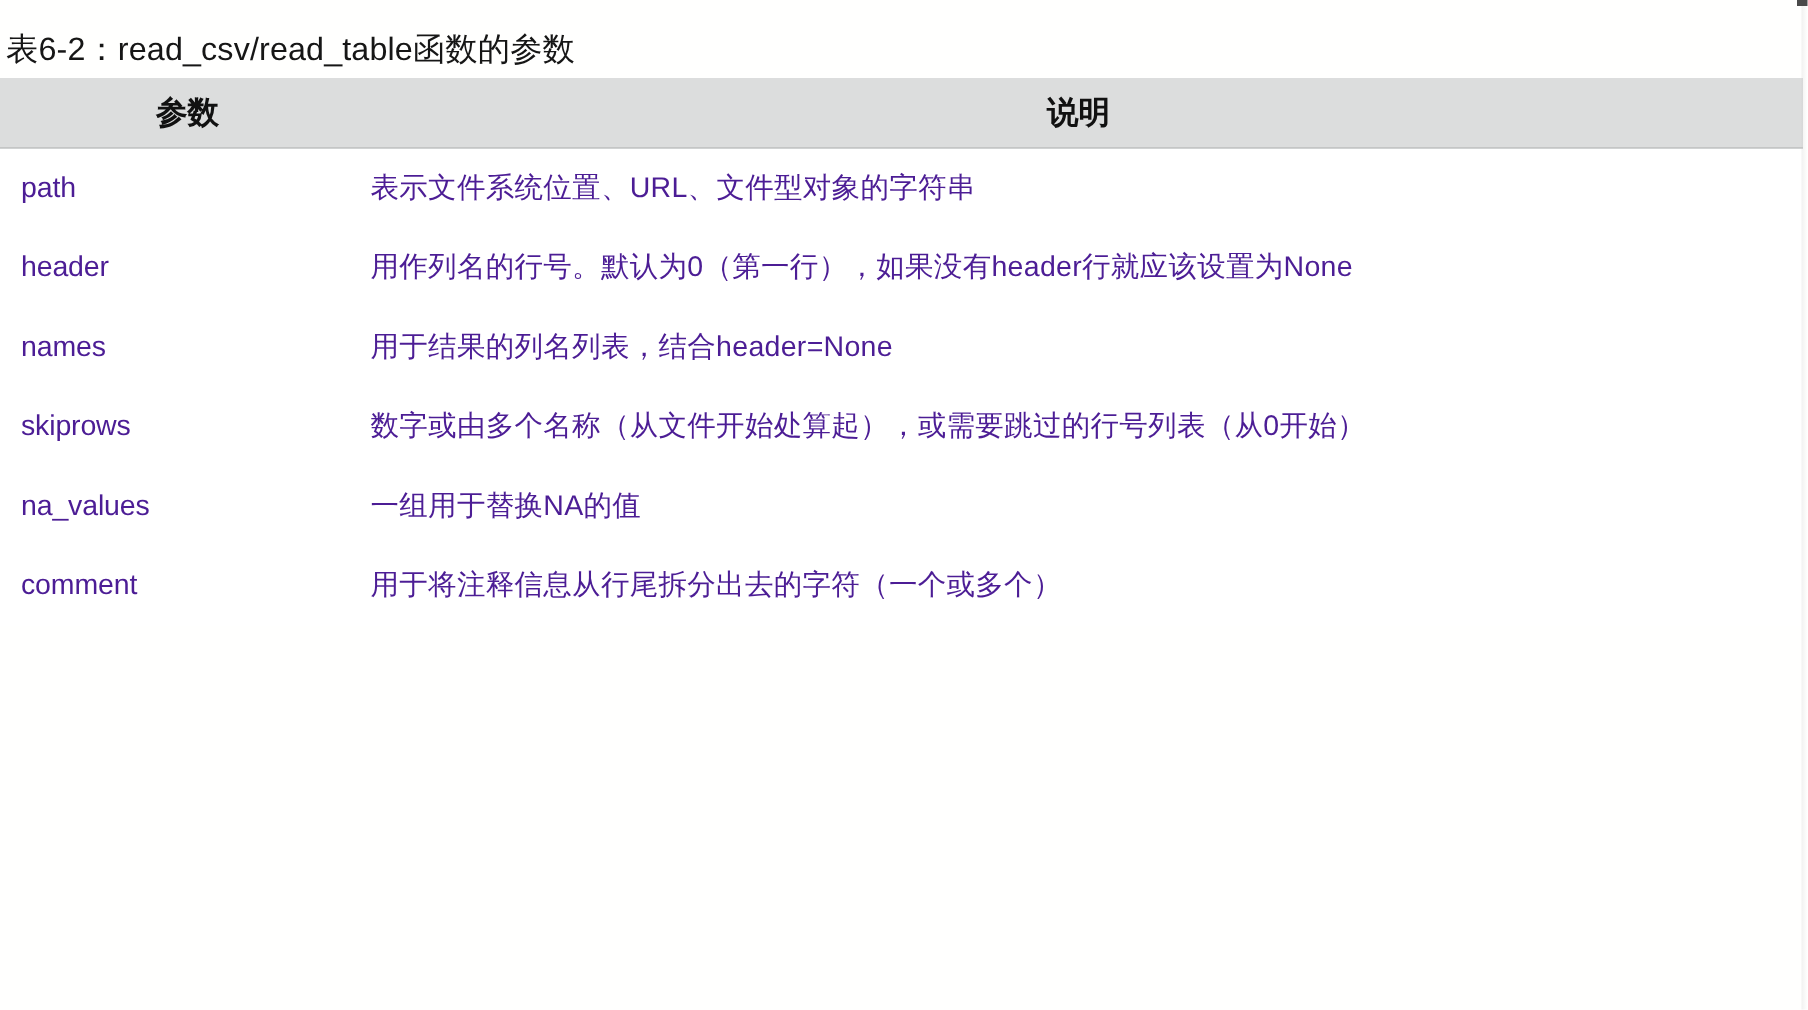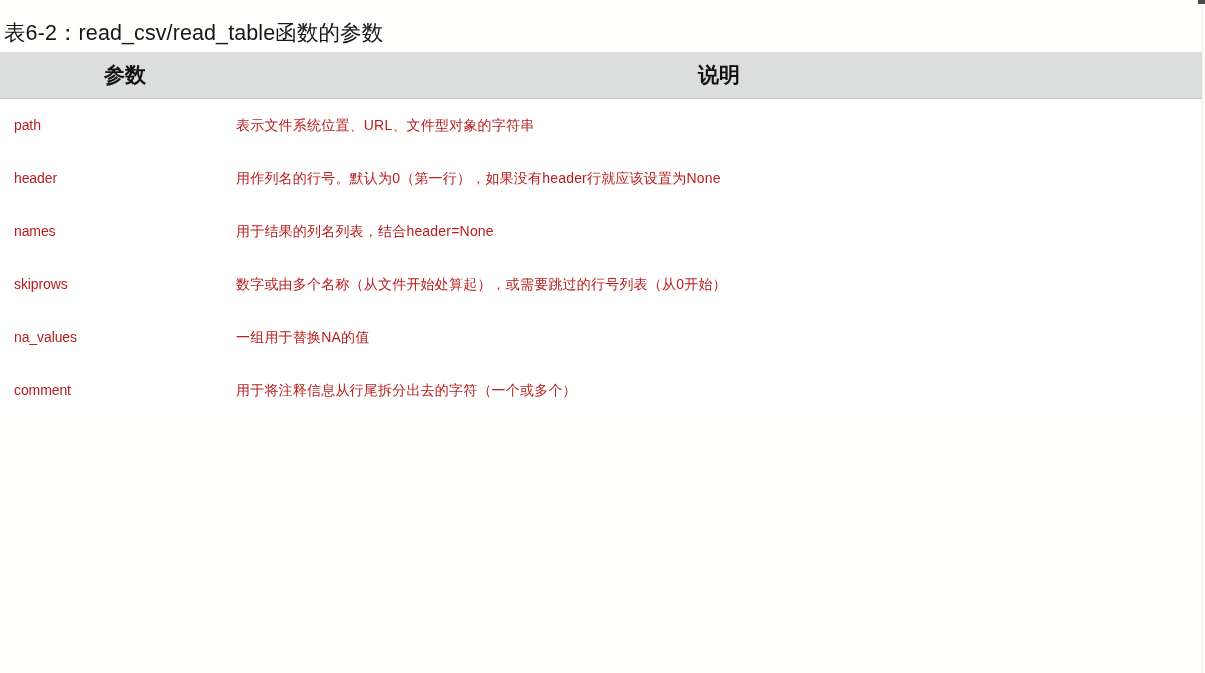--- a/index.html
+++ b/index.html
@@ -60,24 +60,24 @@
     color: #111111;
     padding: 0;
     height: 46px;
     border-bottom: 1.5px solid #c4c5c5;
   }
   .param-table thead th.th-param { padding-left: 14px; }
   .param-table thead th.th-desc  { padding-left: 0px; }
 
   .param-table tbody td {
     vertical-align: top;
-    font-size: 14px;
+    font-size: 19px;
     line-height: 39px;
-    color: #b91c1c;
-    padding: 0;
+    color: #4c1d95;
+    padding: 11px;
     background: #ffffff;
     border: 0;
   }
   .param-table tbody tr td { padding-top: 7px; padding-bottom: 7px; }
 
   .cell-param {
     padding-left: 14px !important;
     white-space: nowrap;
     letter-spacing: -0.1px;
   }

